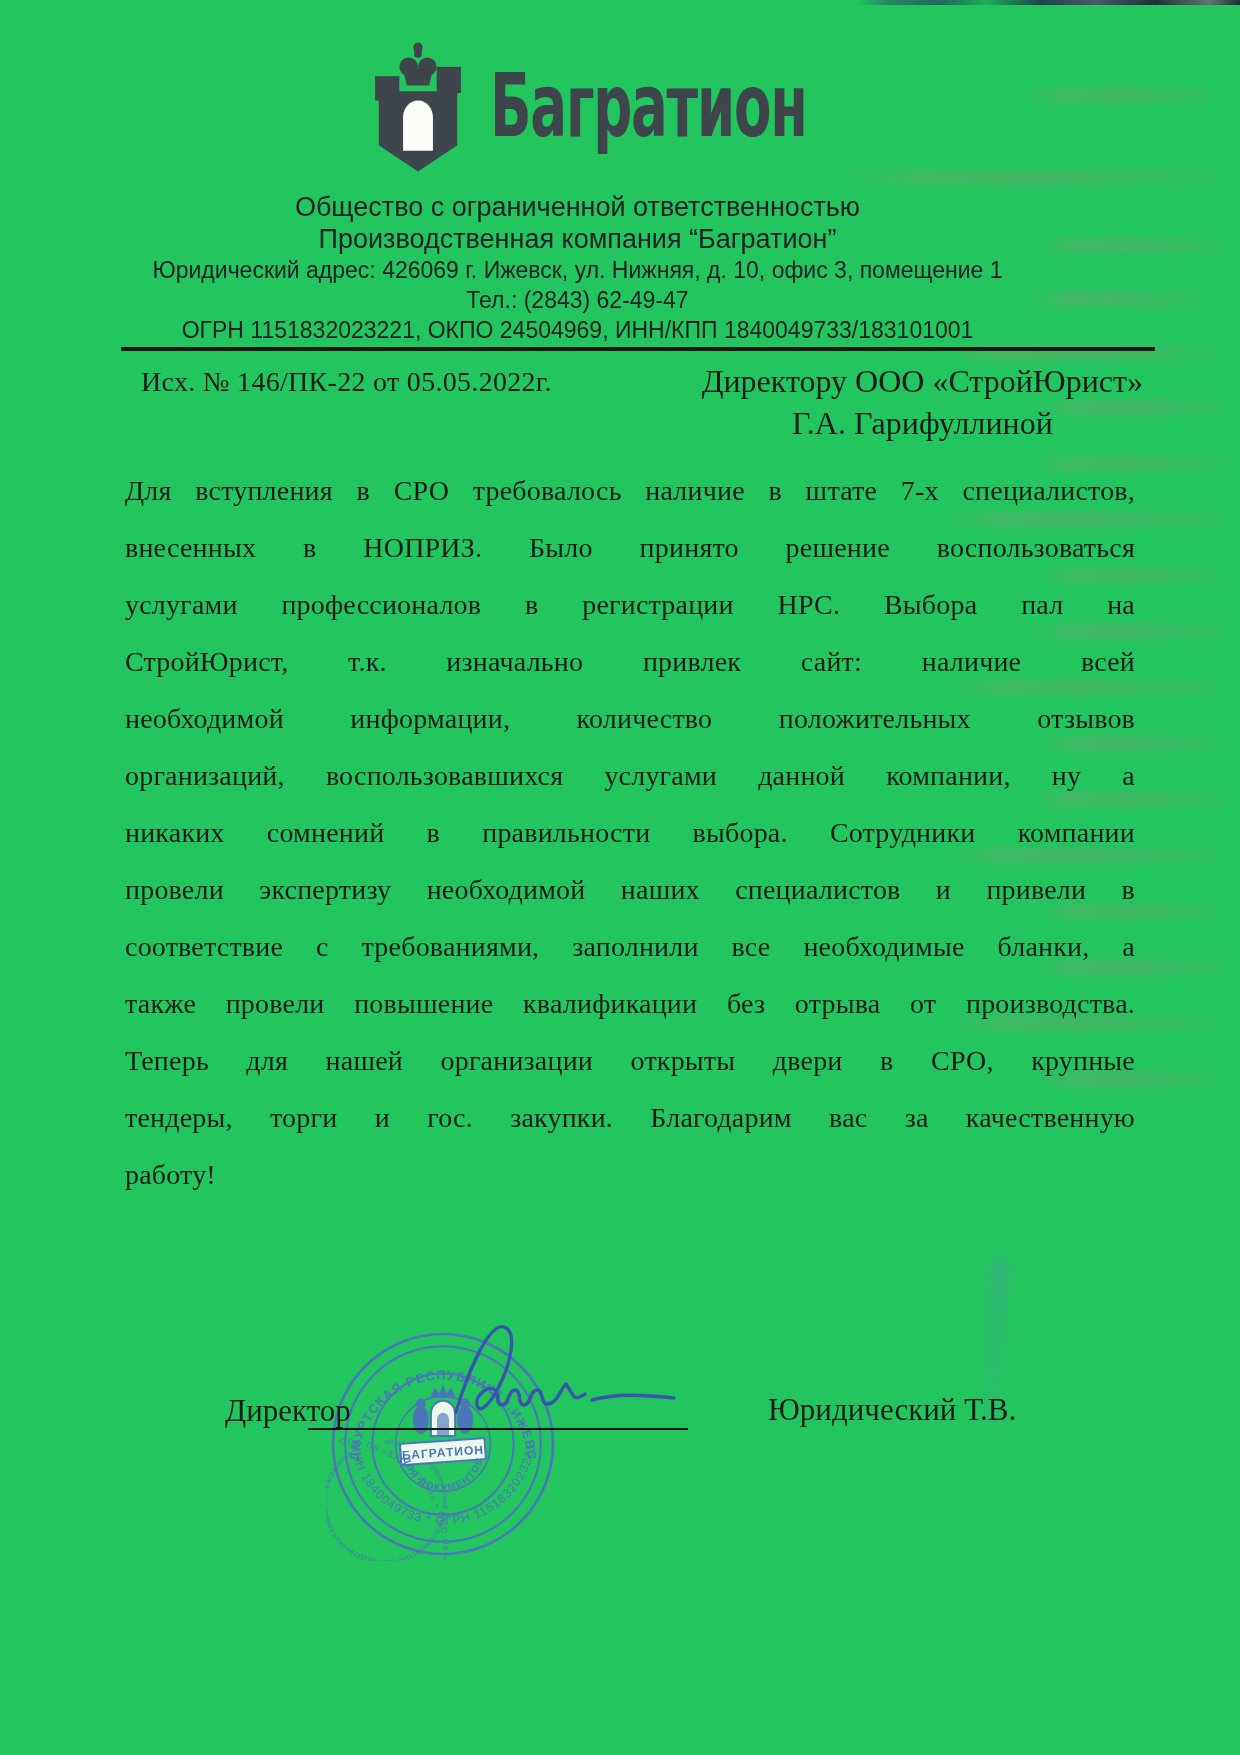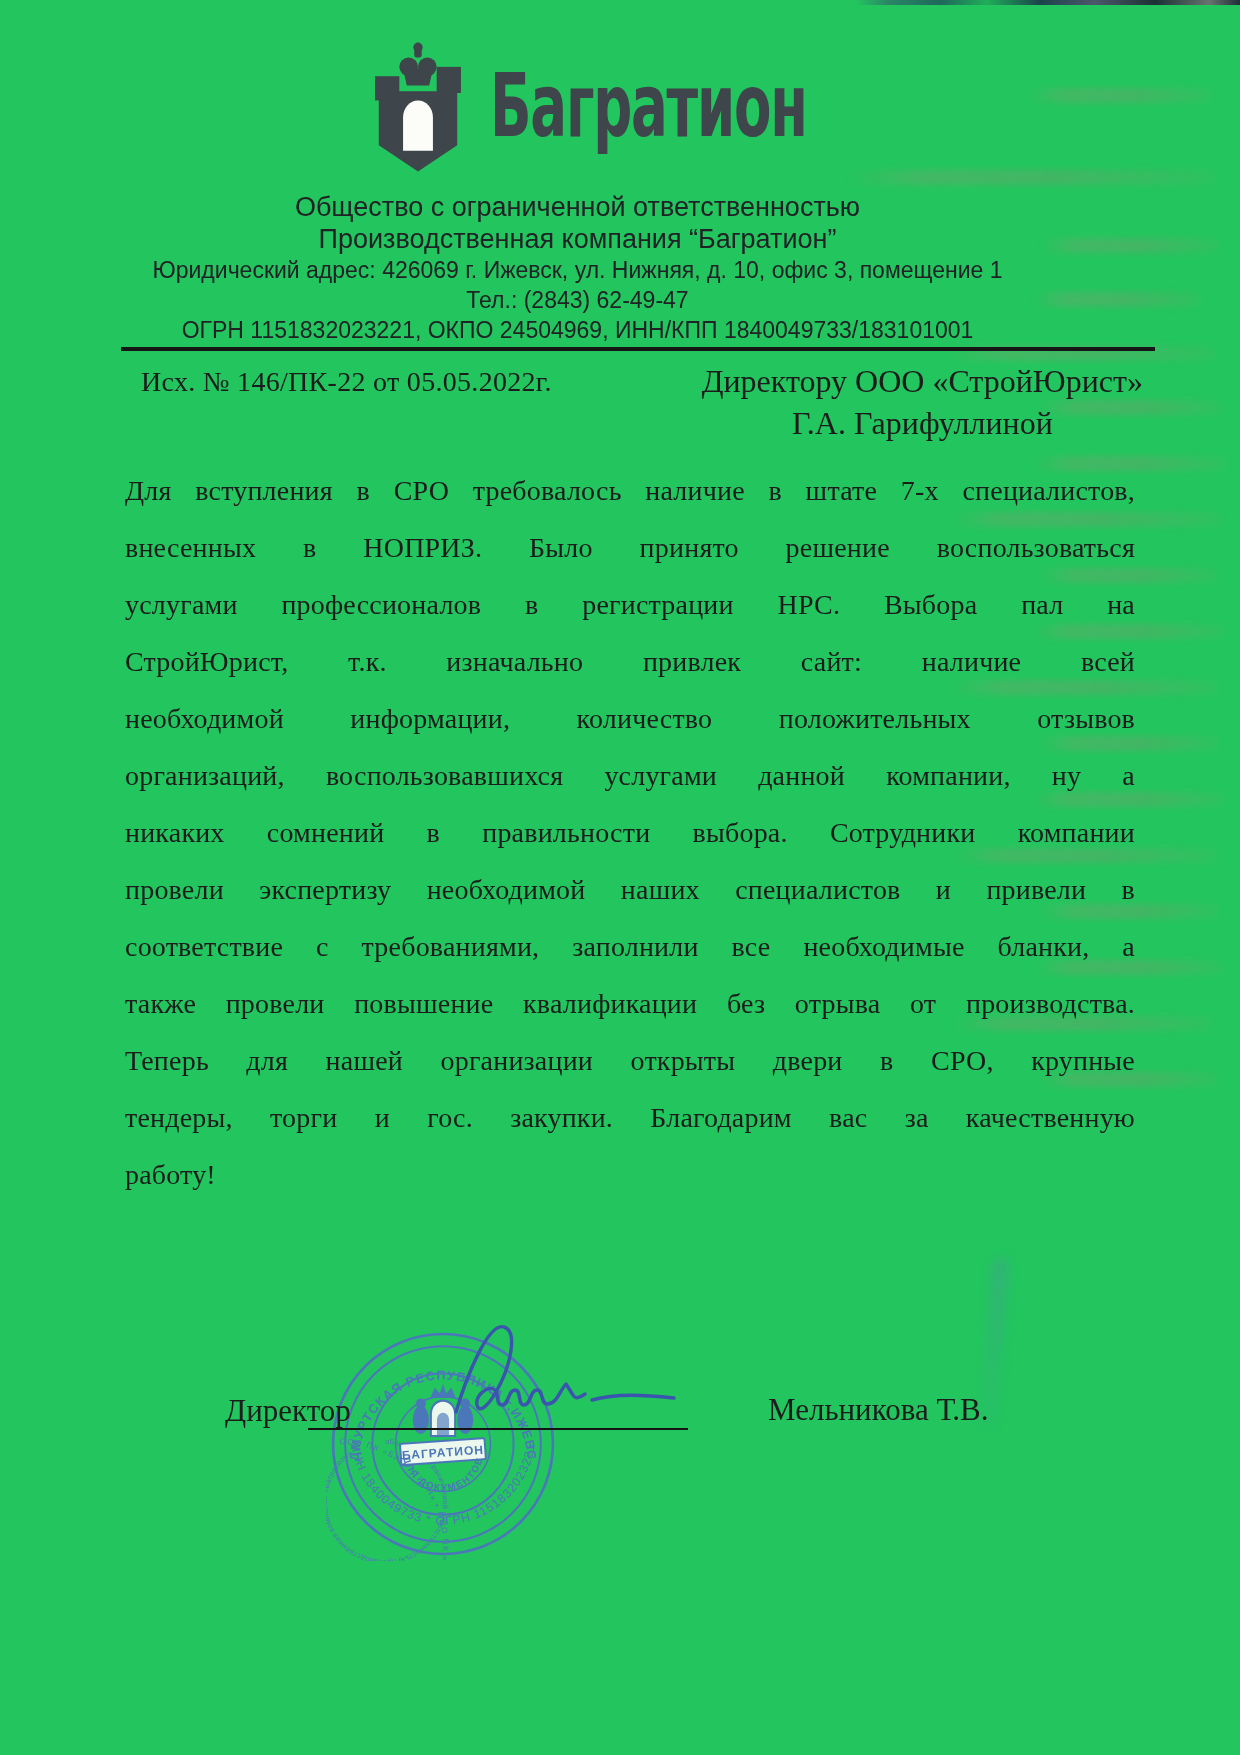--- a/index.html
+++ b/index.html
@@ -190,15 +190,15 @@
   </svg>
 
   <div class="sig-role">Директор</div>
   <div class="sig-line"></div>
   <svg class="handsig" viewBox="0 0 262 122" aria-hidden="true">
     <g fill="none" stroke="#3b55ae" stroke-width="3.4" stroke-linecap="round" stroke-linejoin="round">
       <path d="M 18 100 C 28 66 50 10 66 15 C 80 19 73 54 58 80 C 50 94 41 102 39 93 C 37 84 50 72 57 78 C 62 82 57 93 64 93 C 71 93 70 78 77 78 C 84 78 79 93 86 93 C 93 93 92 78 99 78 C 106 78 102 93 110 92 C 119 91 121 80 128 72 L 135 83 C 138 88 142 85 147 82"></path>
       <path d="M 154 88 C 178 81 208 83 236 86"></path>
     </g>
   </svg>
-  <div class="sig-name">Мельникова Т.В.</div>
+  <div class="sig-name">Юридический Т.В.</div>
 
 </div>
 
 </body></html>

